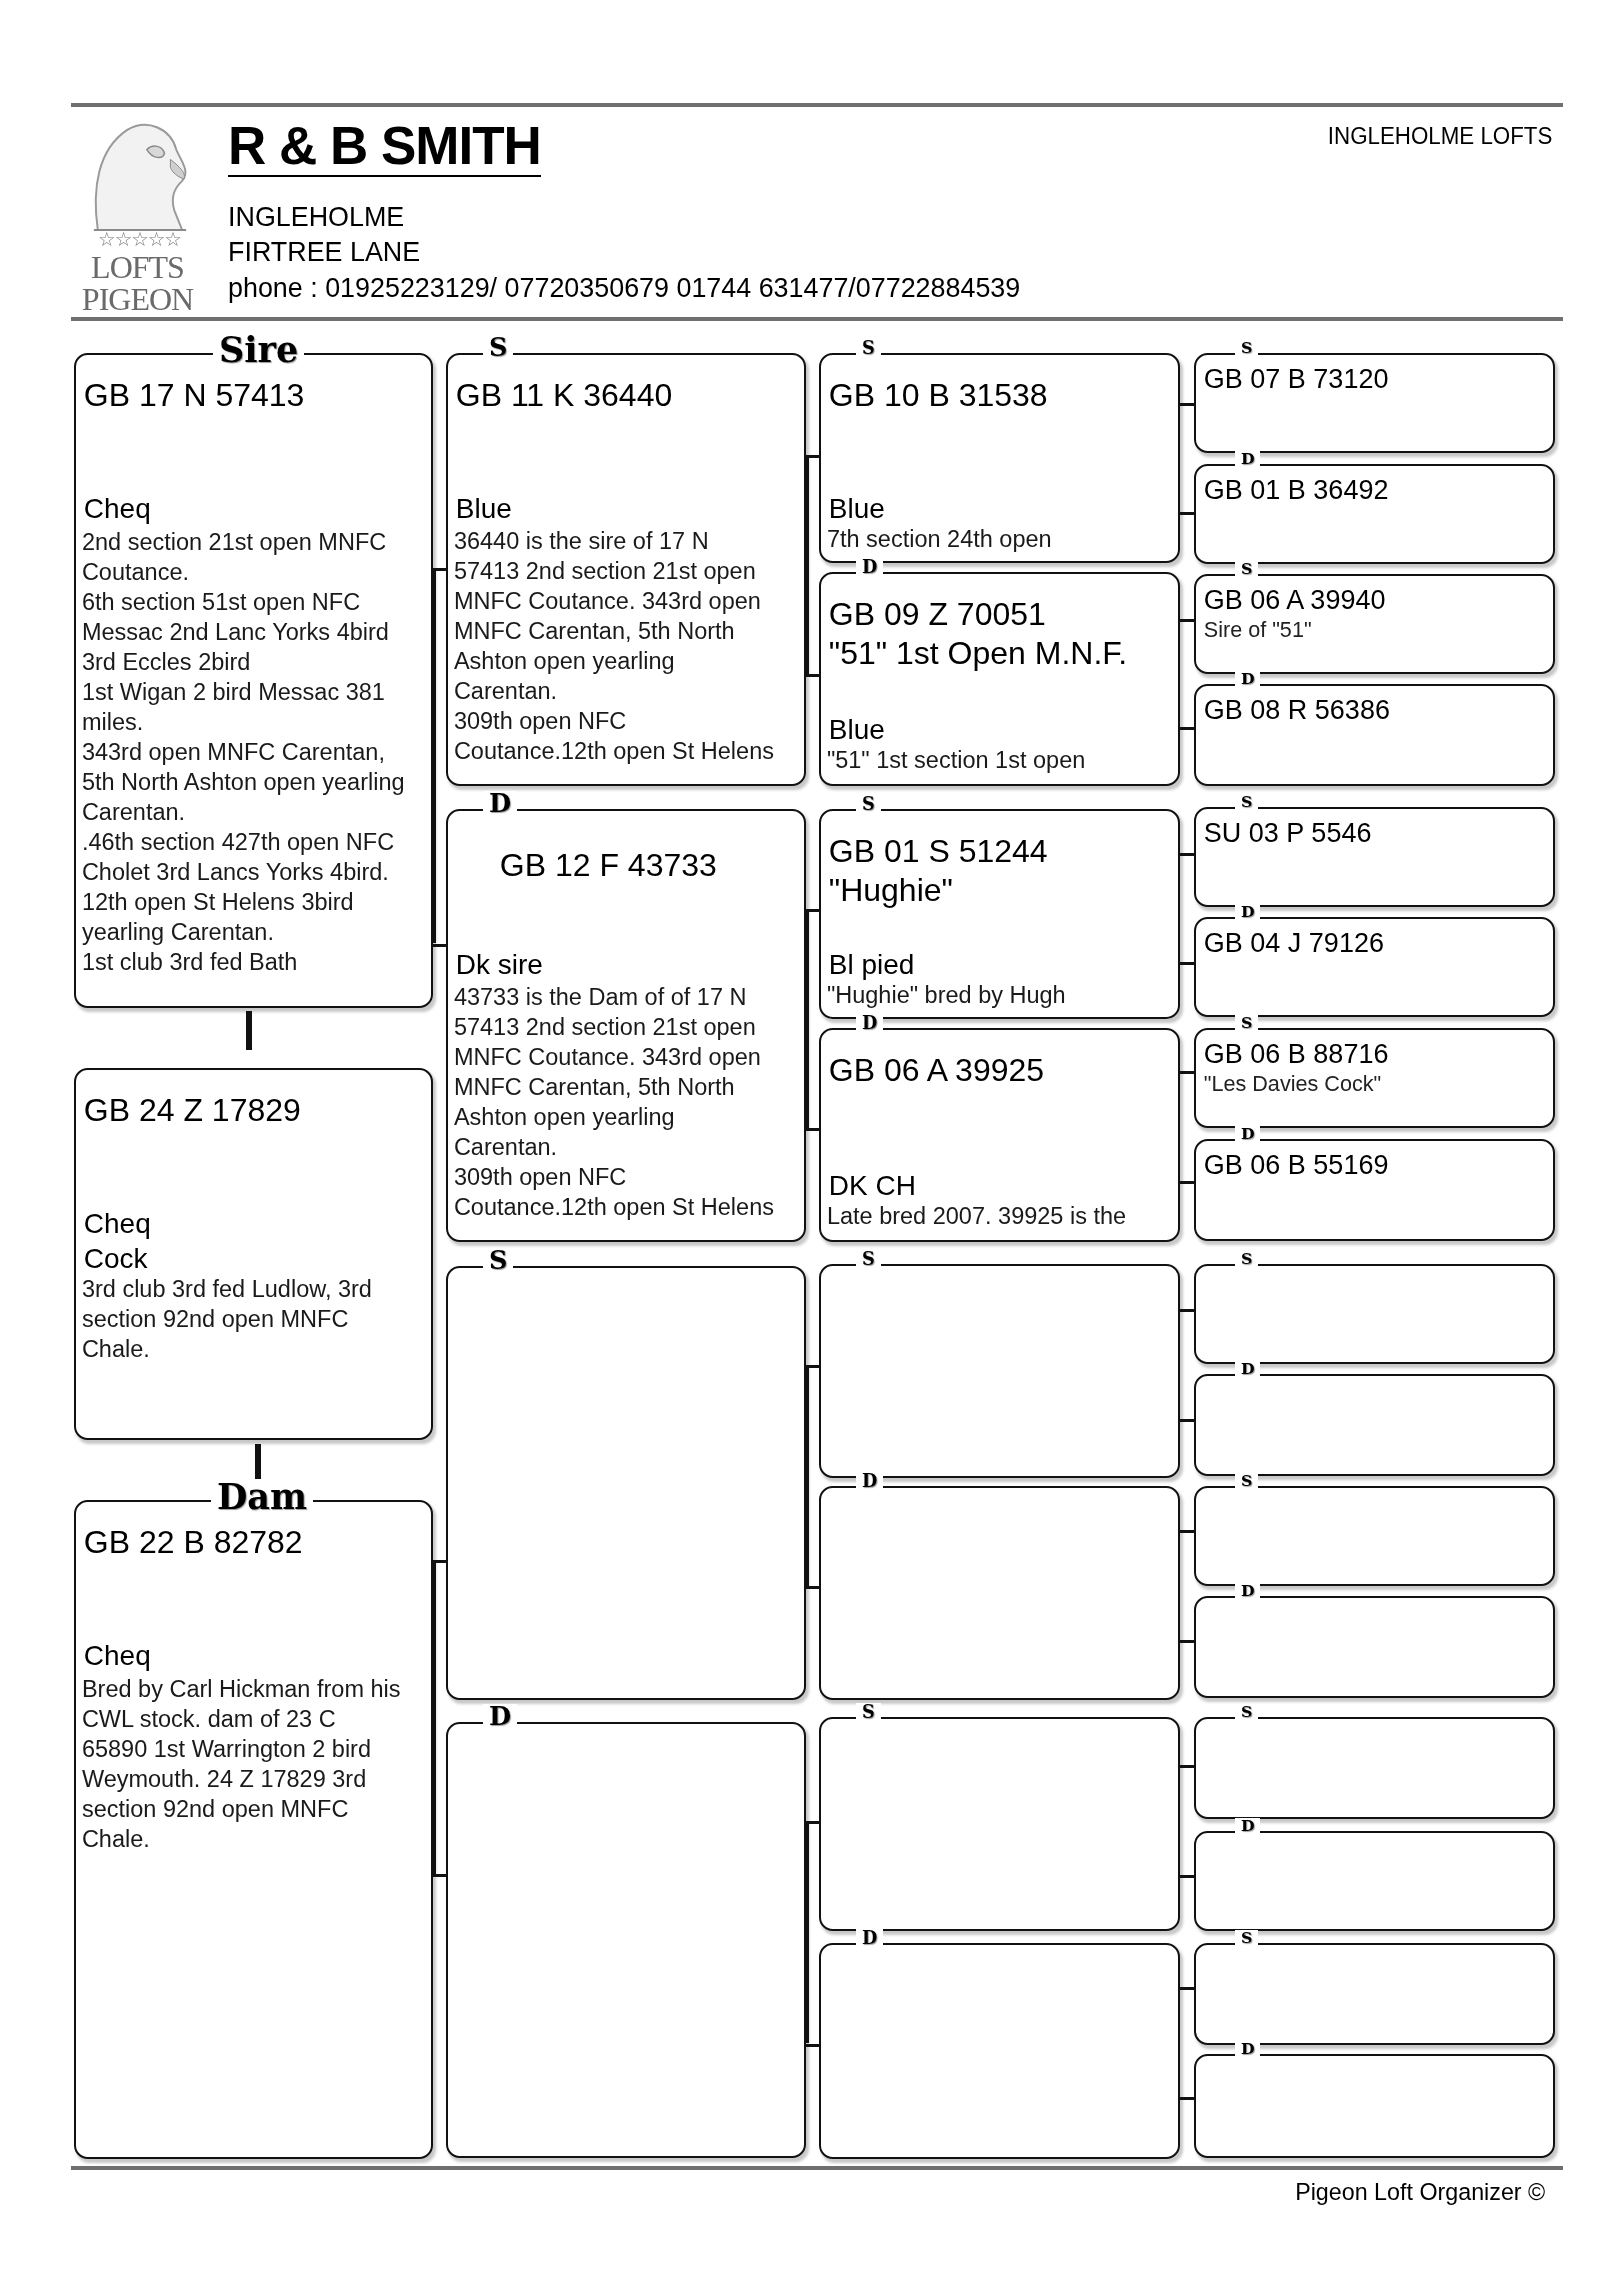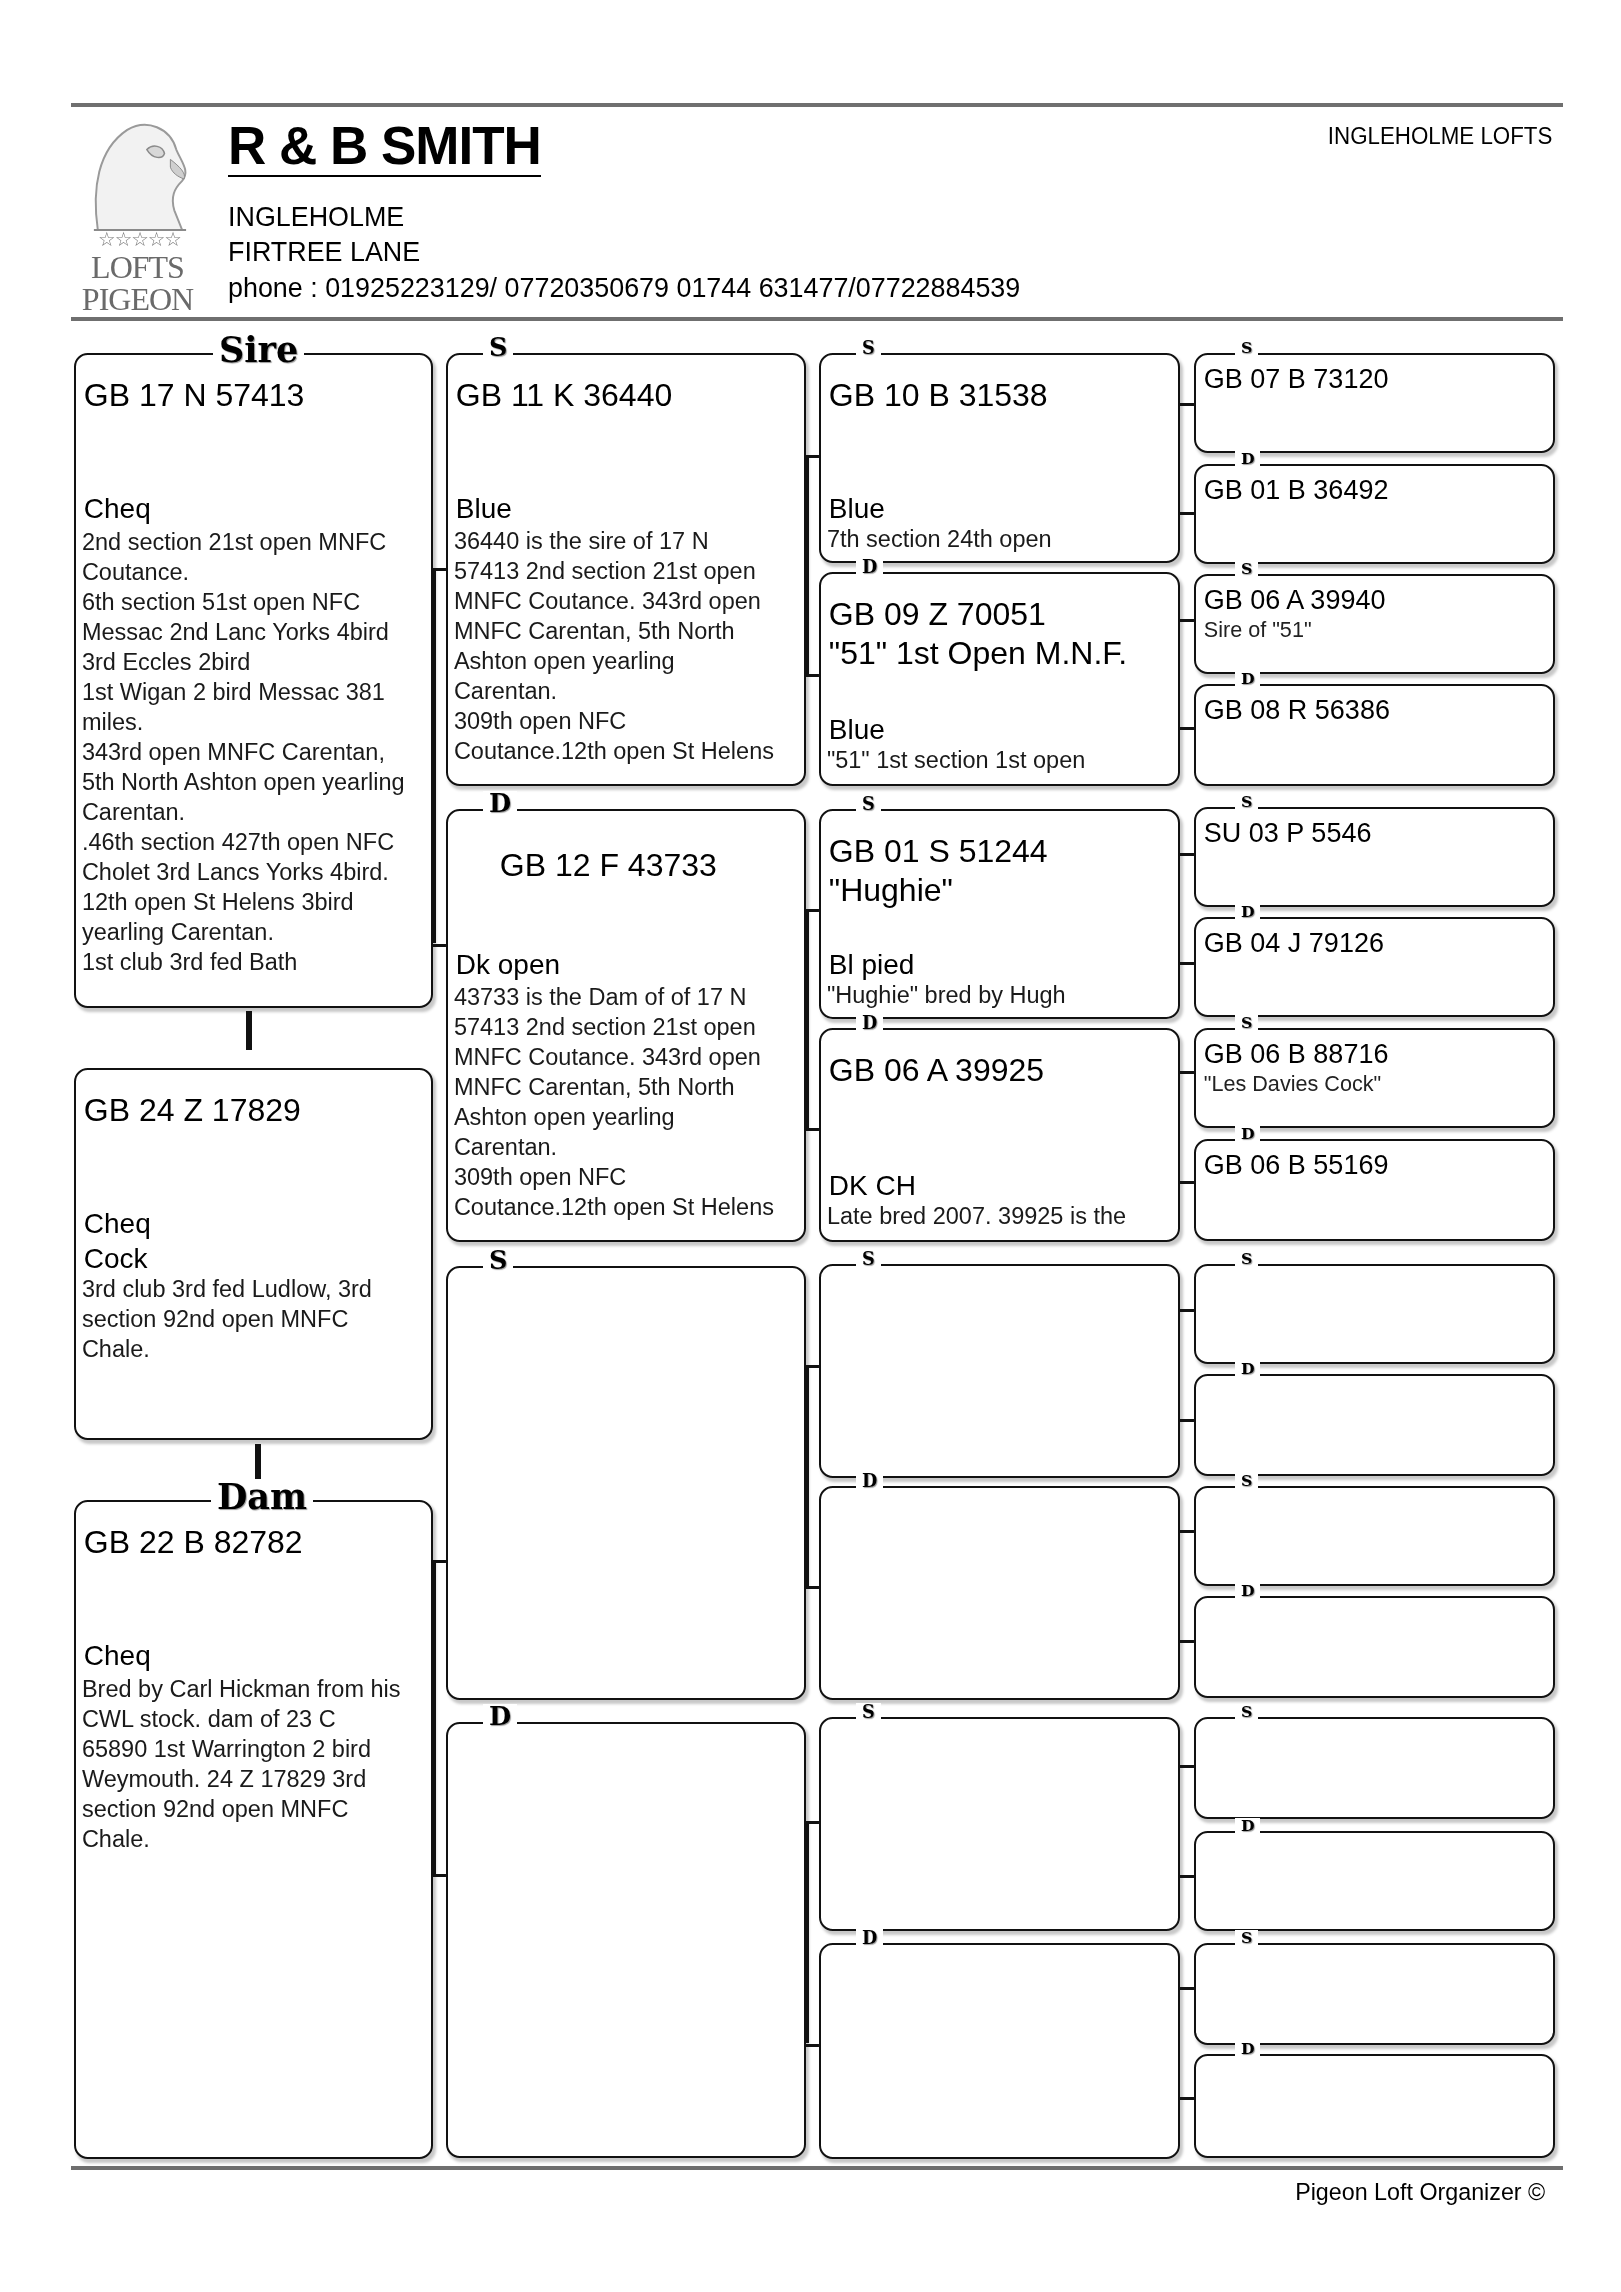--- a/index.html
+++ b/index.html
@@ -109,21 +109,21 @@
 MNFC Coutance. 343rd open
 MNFC Carentan, 5th North
 Ashton open yearling
 Carentan.
 309th open NFC
 Coutance.12th open St Helens</div>
 </div>
 <div class="box" style="left:446px; top:809px; width:360px; height:433px;">
   <div class="lbl" style="left:35px; top:-19.6px; font-size:25.5px;">D</div>
   <div class="ring" style="top:36px;margin-left:44px;">GB 12 F 43733</div>
-  <div class="color" style="top:137px;">Dk open</div>
+  <div class="color" style="top:137px;">Dk sire</div>
   <div class="notes" style="top:171px;">43733 is the Dam of  of 17 N
 57413 2nd section 21st open
 MNFC Coutance. 343rd open
 MNFC Carentan, 5th North
 Ashton open yearling
 Carentan.
 309th open NFC
 Coutance.12th open St Helens</div>
 </div>
 <div class="box" style="left:446px; top:1266px; width:360px; height:434px;">

